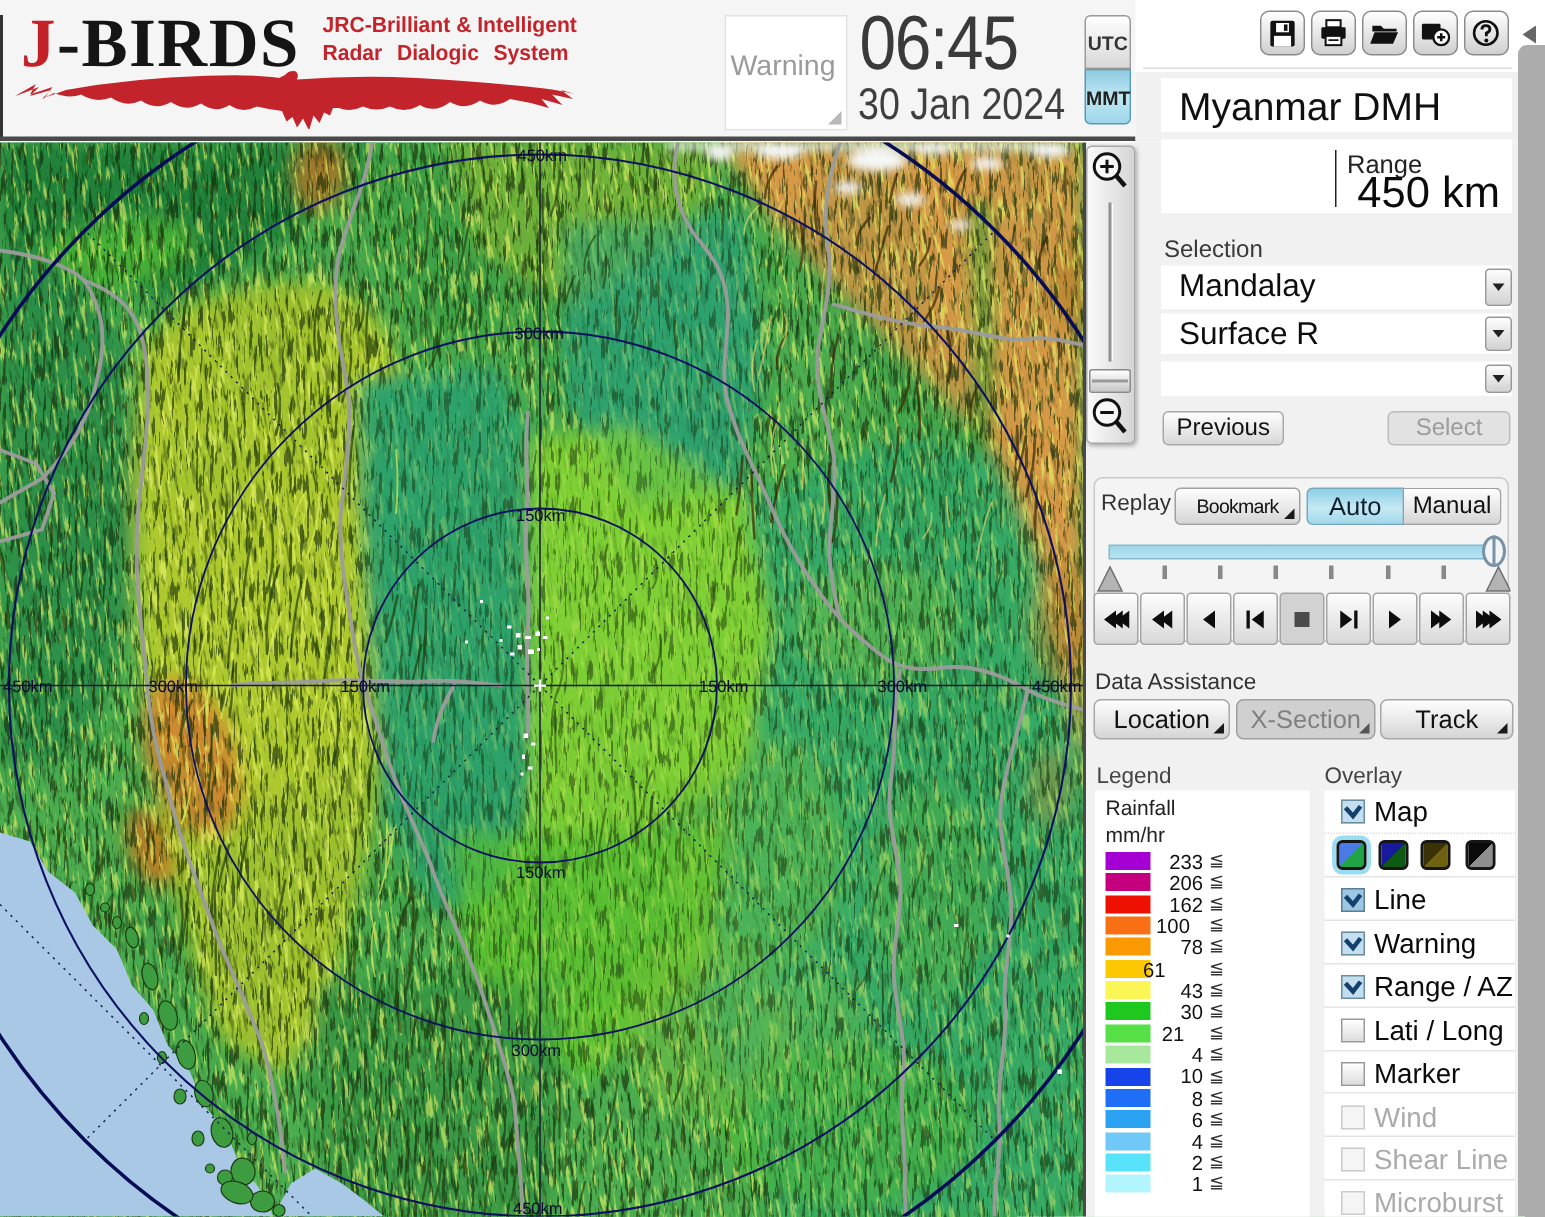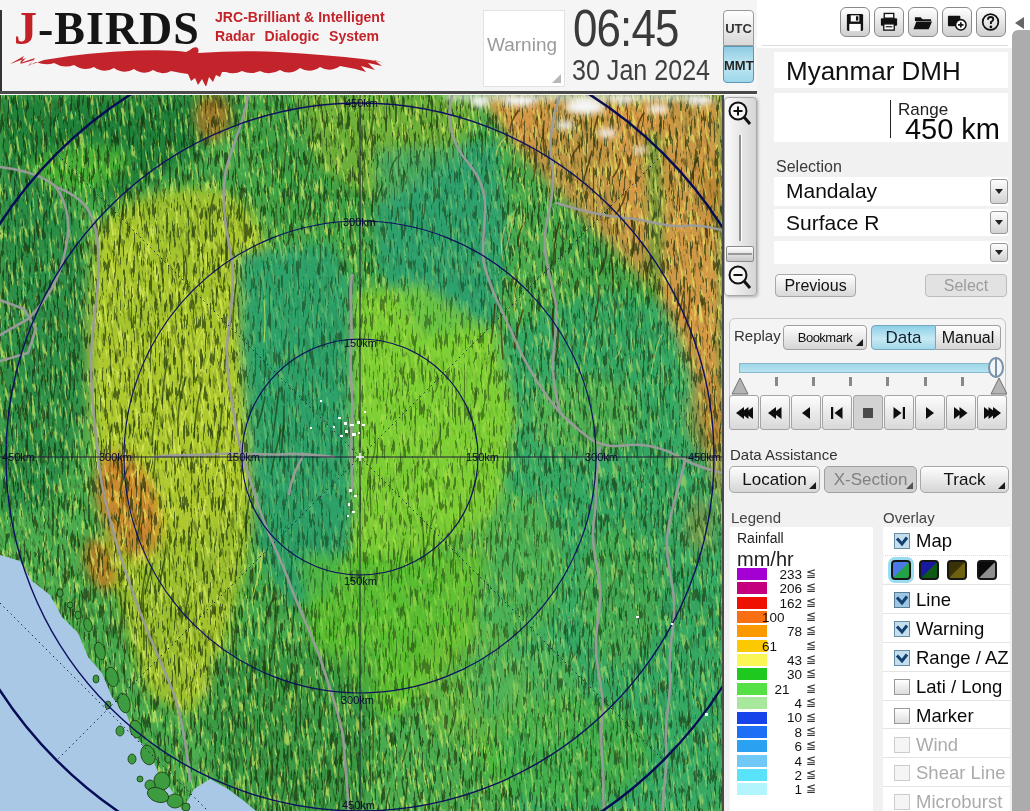--- a/index.html
+++ b/index.html
@@ -472,21 +472,21 @@
 <div style="position:absolute;left:990px;top:211px;width:18px;height:23px;background:linear-gradient(#fdfdfd,#d2d2d2);border:1px solid #979797;border-radius:3px;box-sizing:border-box"></div>
 <div style="position:absolute;left:995px;top:220px;width:0;height:0;border-left:4px solid transparent;border-right:4px solid transparent;border-top:5px solid #222"></div>
 <div style="position:absolute;left:774px;top:241px;width:234px;height:23px;background:#fff"></div>
 <div style="position:absolute;left:990px;top:243px;width:18px;height:19px;background:linear-gradient(#fdfdfd,#d2d2d2);border:1px solid #979797;border-radius:3px;box-sizing:border-box"></div>
 <div style="position:absolute;left:995px;top:250px;width:0;height:0;border-left:4px solid transparent;border-right:4px solid transparent;border-top:5px solid #222"></div>
 <div style="position:absolute;left:775px;top:274px;width:81px;height:23px;background:linear-gradient(#fefefe,#d8d8d8);border:1px solid #a8a8a8;border-radius:4px;font-family:'Liberation Sans',sans-serif;font-size:16px;color:#111;text-align:center;line-height:21px;box-sizing:border-box">Previous</div>
 <div style="position:absolute;left:925px;top:274px;width:82px;height:23px;background:#e2e2e2;border:1px solid #bcbcbc;border-radius:4px;font-family:'Liberation Sans',sans-serif;font-size:16px;color:#9c9c9c;text-align:center;line-height:21px;box-sizing:border-box">Select</div>
 <div style="position:absolute;left:729px;top:318px;width:277px;height:110px;border:1px solid #c8c8c8;border-radius:6px;background:#f4f4f4;box-sizing:border-box"></div>
 <div style="position:absolute;left:734px;top:327px;font-family:'Liberation Sans',sans-serif;font-size:15px;color:#333">Replay</div>
 <div style="position:absolute;left:783px;top:325px;width:84px;height:25px;background:linear-gradient(#fefefe,#d5d5d5);border:1px solid #a0a0a0;border-radius:4px;font-family:'Liberation Sans',sans-serif;font-size:13px;letter-spacing:-.5px;color:#111;text-align:center;line-height:23px;box-sizing:border-box">Bookmark<span style="position:absolute;right:3px;bottom:3px;width:0;height:0;border-left:7px solid transparent;border-bottom:7px solid #1a1a1a"></span></div>
-<div style="position:absolute;left:871px;top:325px;width:65px;height:25px;background:linear-gradient(#8ccfe6,#c6e9f4 55%,#a2d8ea);border:1px solid #78a8c0;border-radius:4px 0 0 4px;font-family:'Liberation Sans',sans-serif;font-size:17px;color:#102030;text-align:center;line-height:23px;box-sizing:border-box">Data</div>
+<div style="position:absolute;left:871px;top:325px;width:65px;height:25px;background:linear-gradient(#8ccfe6,#c6e9f4 55%,#a2d8ea);border:1px solid #78a8c0;border-radius:4px 0 0 4px;font-family:'Liberation Sans',sans-serif;font-size:17px;color:#102030;text-align:center;line-height:23px;box-sizing:border-box">Auto</div>
 <div style="position:absolute;left:936px;top:325px;width:65px;height:25px;background:linear-gradient(#fefefe,#d5d5d5);border:1px solid #a0a0a0;border-left:none;border-radius:0 4px 4px 0;font-family:'Liberation Sans',sans-serif;font-size:16px;color:#111;text-align:center;line-height:23px;box-sizing:border-box">Manual</div>
 <div style="position:absolute;left:739px;top:363px;width:251px;height:10px;background:linear-gradient(#9ed6e8,#b8e4f0);border:1px solid #88b8cc;box-sizing:border-box"></div>
 <div style="position:absolute;left:988px;top:357px;width:16px;height:21px;border:2px solid #7a92a8;border-radius:50%;background:rgba(240,246,250,.5);box-sizing:border-box"></div>
 <div style="position:absolute;left:995px;top:357px;width:1.5px;height:21px;background:#7a92a8"></div>
 <svg style="position:absolute;left:729px;top:375px" width="278" height="21" viewBox="0 0 278 21">
       <rect x="46" y="2" width="3" height="9" fill="#888"></rect>
       <rect x="83" y="2" width="3" height="9" fill="#888"></rect>
       <rect x="120" y="2" width="3" height="9" fill="#888"></rect>
       <rect x="157" y="2" width="3" height="9" fill="#888"></rect>
       <rect x="195" y="2" width="3" height="9" fill="#888"></rect>
@@ -552,32 +552,32 @@
       </svg>
     </div>
 <div style="position:absolute;left:730px;top:446px;font-family:'Liberation Sans',sans-serif;font-size:15px;color:#333">Data Assistance</div>
 <div style="position:absolute;left:729px;top:466px;width:91px;height:27px;background:linear-gradient(#fefefe,#d5d5d5);border:1px solid #a8a8a8;border-radius:5px;font-family:'Liberation Sans',sans-serif;font-size:17px;color:#111;text-align:center;line-height:25px;box-sizing:border-box">Location<span style="position:absolute;right:3px;bottom:3px;width:0;height:0;border-left:7px solid transparent;border-bottom:7px solid #1a1a1a"></span></div>
 <div style="position:absolute;left:824px;top:466px;width:93px;height:27px;background:#d0d0d0;border:1px solid #a0a0a0;border-radius:5px;font-family:'Liberation Sans',sans-serif;font-size:17px;color:#808080;text-align:center;line-height:25px;box-sizing:border-box">X-Section<span style="position:absolute;right:3px;bottom:3px;width:0;height:0;border-left:7px solid transparent;border-bottom:7px solid #555"></span></div>
 <div style="position:absolute;left:920px;top:466px;width:89px;height:27px;background:linear-gradient(#fefefe,#d5d5d5);border:1px solid #a8a8a8;border-radius:5px;font-family:'Liberation Sans',sans-serif;font-size:17px;color:#111;text-align:center;line-height:25px;box-sizing:border-box">Track<span style="position:absolute;right:3px;bottom:3px;width:0;height:0;border-left:7px solid transparent;border-bottom:7px solid #1a1a1a"></span></div>
 <div style="position:absolute;left:731px;top:509px;font-family:'Liberation Sans',sans-serif;font-size:15px;color:#444">Legend</div>
 <div style="position:absolute;left:883px;top:509px;font-family:'Liberation Sans',sans-serif;font-size:15px;color:#444">Overlay</div>
 <div style="position:absolute;left:730px;top:527px;width:143px;height:284px;background:#fff"></div>
 <div style="position:absolute;left:737px;top:530px;font-family:'Liberation Sans',sans-serif;font-size:14px;color:#222">Rainfall</div>
-<div style="position:absolute;left:737px;top:548px;font-family:'Liberation Sans',sans-serif;font-size:20px;color:#222">mm/hr</div>
+<div style="position:absolute;left:737px;top:548px;font-family:'Liberation Sans',sans-serif;font-size:14px;color:#222">mm/hr</div>
 <div style="position:absolute;left:737px;top:568px;width:30px;height:12px;background:#a400d3"></div>
 <div style="position:absolute;left:762px;top:567px;width:40px;font-family:'Liberation Sans',sans-serif;font-size:13.5px;color:#111;text-align:right">233</div>
 <div style="position:absolute;left:806px;top:566px;font-family:'Liberation Sans',sans-serif;font-size:12px;color:#333">≦</div>
 <div style="position:absolute;left:737px;top:582px;width:30px;height:12px;background:#c4007e"></div>
 <div style="position:absolute;left:762px;top:581px;width:40px;font-family:'Liberation Sans',sans-serif;font-size:13.5px;color:#111;text-align:right">206</div>
 <div style="position:absolute;left:806px;top:580px;font-family:'Liberation Sans',sans-serif;font-size:12px;color:#333">≦</div>
 <div style="position:absolute;left:737px;top:597px;width:30px;height:12px;background:#ee1000"></div>
 <div style="position:absolute;left:762px;top:596px;width:40px;font-family:'Liberation Sans',sans-serif;font-size:13.5px;color:#111;text-align:right">162</div>
 <div style="position:absolute;left:806px;top:595px;font-family:'Liberation Sans',sans-serif;font-size:12px;color:#333">≦</div>
 <div style="position:absolute;left:737px;top:611px;width:30px;height:12px;background:#f97014"></div>
-<div style="position:absolute;left:762px;top:610px;width:40px;font-family:'Liberation Sans',sans-serif;font-size:13.5px;color:#111;text-align:left">100</div>
+<div style="position:absolute;left:762px;top:610px;width:40px;font-family:'Liberation Sans',sans-serif;font-size:13.5px;color:#111;text-align:center">100</div>
 <div style="position:absolute;left:806px;top:609px;font-family:'Liberation Sans',sans-serif;font-size:12px;color:#333">≦</div>
 <div style="position:absolute;left:737px;top:625px;width:30px;height:12px;background:#fb9900"></div>
 <div style="position:absolute;left:762px;top:624px;width:40px;font-family:'Liberation Sans',sans-serif;font-size:13.5px;color:#111;text-align:right">78</div>
 <div style="position:absolute;left:806px;top:623px;font-family:'Liberation Sans',sans-serif;font-size:12px;color:#333">≦</div>
 <div style="position:absolute;left:737px;top:640px;width:30px;height:12px;background:#fcc800"></div>
 <div style="position:absolute;left:762px;top:639px;width:40px;font-family:'Liberation Sans',sans-serif;font-size:13.5px;color:#111;text-align:left">61</div>
 <div style="position:absolute;left:806px;top:638px;font-family:'Liberation Sans',sans-serif;font-size:12px;color:#333">≦</div>
 <div style="position:absolute;left:737px;top:654px;width:30px;height:12px;background:#faf655"></div>
 <div style="position:absolute;left:762px;top:653px;width:40px;font-family:'Liberation Sans',sans-serif;font-size:13.5px;color:#111;text-align:right">43</div>
 <div style="position:absolute;left:806px;top:652px;font-family:'Liberation Sans',sans-serif;font-size:12px;color:#333">≦</div>

